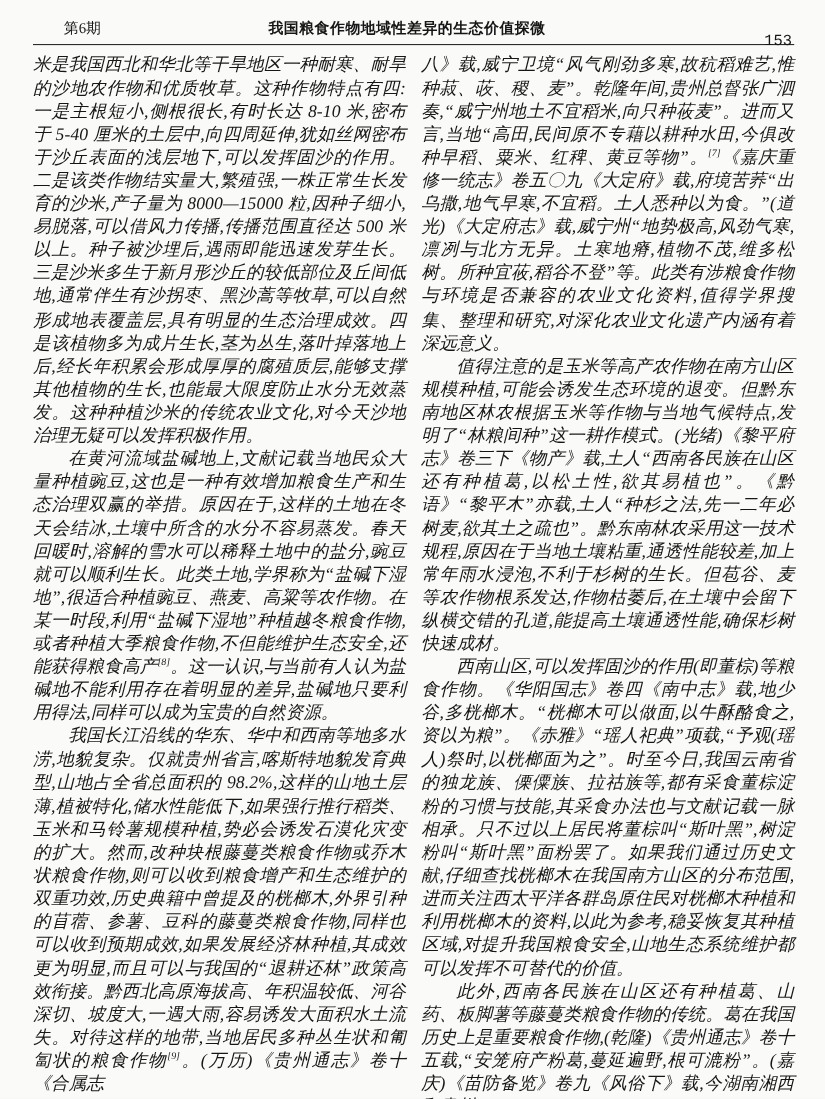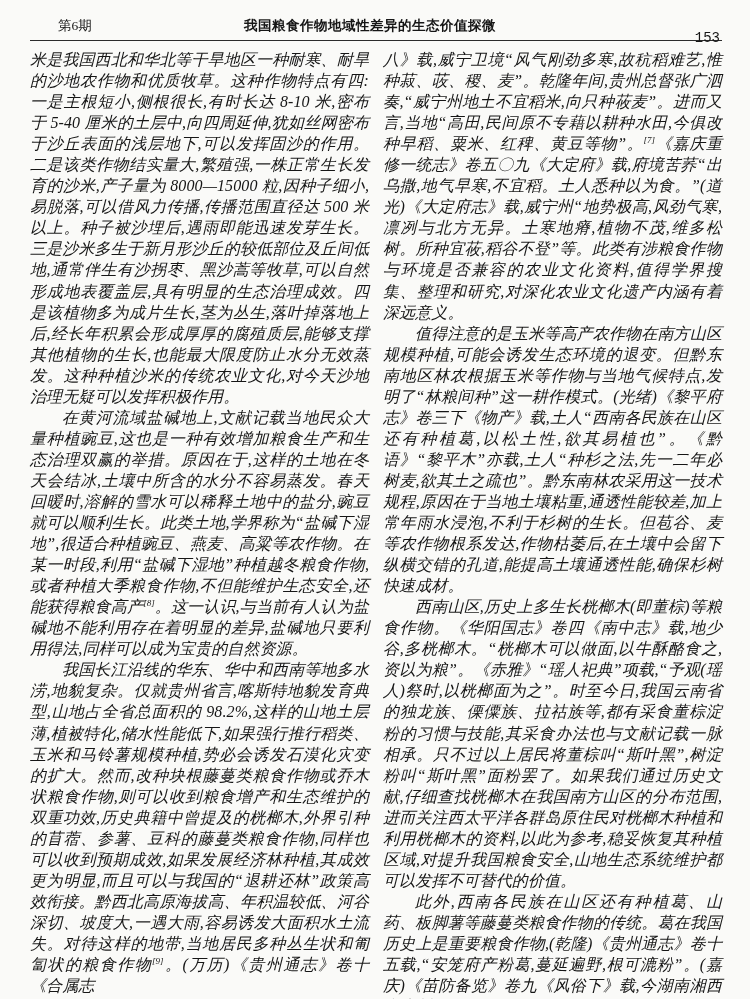--- a/index.html
+++ b/index.html
@@ -94,18 +94,18 @@
 
   <div class="columns">
     <div class="col" id="left-col">
         <p>米是我国西北和华北等干旱地区一种耐寒、耐旱的沙地农作物和优质牧草。这种作物特点有四:一是主根短小,侧根很长,有时长达 8-10 米,密布于 5-40 厘米的土层中,向四周延伸,犹如丝网密布于沙丘表面的浅层地下,可以发挥固沙的作用。二是该类作物结实量大,繁殖强,一株正常生长发育的沙米,产子量为 8000—15000 粒,因种子细小,易脱落,可以借风力传播,传播范围直径达 500 米以上。种子被沙埋后,遇雨即能迅速发芽生长。三是沙米多生于新月形沙丘的较低部位及丘间低地,通常伴生有沙拐枣、黑沙蒿等牧草,可以自然形成地表覆盖层,具有明显的生态治理成效。四是该植物多为成片生长,茎为丛生,落叶掉落地上后,经长年积累会形成厚厚的腐殖质层,能够支撑其他植物的生长,也能最大限度防止水分无效蒸发。这种种植沙米的传统农业文化,对今天沙地治理无疑可以发挥积极作用。</p>
         <p class="indent">在黄河流域盐碱地上,文献记载当地民众大量种植豌豆,这也是一种有效增加粮食生产和生态治理双赢的举措。原因在于,这样的土地在冬天会结冰,土壤中所含的水分不容易蒸发。春天回暖时,溶解的雪水可以稀释土地中的盐分,豌豆就可以顺利生长。此类土地,学界称为“盐碱下湿地”,很适合种植豌豆、燕麦、高粱等农作物。在某一时段,利用“盐碱下湿地”种植越冬粮食作物,或者种植大季粮食作物,不但能维护生态安全,还能获得粮食高产<sup class="ref">[8]</sup>。这一认识,与当前有人认为盐碱地不能利用存在着明显的差异,盐碱地只要利用得法,同样可以成为宝贵的自然资源。</p>
         <p class="indent">我国长江沿线的华东、华中和西南等地多水涝,地貌复杂。仅就贵州省言,喀斯特地貌发育典型,山地占全省总面积的 98.2%,这样的山地土层薄,植被特化,储水性能低下,如果强行推行稻类、玉米和马铃薯规模种植,势必会诱发石漠化灾变的扩大。然而,改种块根藤蔓类粮食作物或乔木状粮食作物,则可以收到粮食增产和生态维护的双重功效,历史典籍中曾提及的桄榔木,外界引种的苜蓿、参薯、豆科的藤蔓类粮食作物,同样也可以收到预期成效,如果发展经济林种植,其成效更为明显,而且可以与我国的“退耕还林”政策高效衔接。黔西北高原海拔高、年积温较低、河谷深切、坡度大,一遇大雨,容易诱发大面积水土流失。对待这样的地带,当地居民多种丛生状和匍匐状的粮食作物<sup class="ref">[9]</sup>。(万历)《贵州通志》卷十《合属志</p>
       </div>
     <div class="col" id="right-col">
         <p>八》载,威宁卫境“风气刚劲多寒,故秔稻难艺,惟种菽、荍、稷、麦”。乾隆年间,贵州总督张广泗奏,“威宁州地土不宜稻米,向只种莜麦”。进而又言,当地“高田,民间原不专藉以耕种水田,今俱改种早稻、粟米、红稗、黄豆等物”。<sup class="ref">[7]</sup>《嘉庆重修一统志》卷五〇九《大定府》载,府境苦荞“出乌撒,地气早寒,不宜稻。土人悉种以为食。”(道光)《大定府志》载,威宁州“地势极高,风劲气寒,凛冽与北方无异。土寒地瘠,植物不茂,维多松树。所种宜莜,稻谷不登”等。此类有涉粮食作物与环境是否兼容的农业文化资料,值得学界搜集、整理和研究,对深化农业文化遗产内涵有着深远意义。</p>
         <p class="indent">值得注意的是玉米等高产农作物在南方山区规模种植,可能会诱发生态环境的退变。但黔东南地区林农根据玉米等作物与当地气候特点,发明了“林粮间种”这一耕作模式。(光绪)《黎平府志》卷三下《物产》载,土人“西南各民族在山区还有种植葛,以松土性,欲其易植也”。《黔语》“黎平木”亦载,土人“种杉之法,先一二年必树麦,欲其土之疏也”。黔东南林农采用这一技术规程,原因在于当地土壤粘重,通透性能较差,加上常年雨水浸泡,不利于杉树的生长。但苞谷、麦等农作物根系发达,作物枯萎后,在土壤中会留下纵横交错的孔道,能提高土壤通透性能,确保杉树快速成材。</p>
-        <p class="indent">西南山区,历史上多生长桄榔木(即董棕)等粮食作物。《华阳国志》卷四《南中志》载,地少谷,多桄榔木。“桄榔木可以做面,以牛酥酪食之,资以为粮”。《赤雅》“瑶人祀典”项载,“予观(瑶人)祭时,以桄榔面为之”。时至今日,我国云南省的独龙族、傈僳族、拉祜族等,都有采食董棕淀粉的习惯与技能,其采食办法也与文献记载一脉相承。只不过以上居民将董棕叫“斯叶黑”,树淀粉叫“斯叶黑”面粉罢了。如果我们通过历史文献,仔细查找桄榔木在我国南方山区的分布范围,进而关注西太平洋各群岛原住民对桄榔木种植和利用桄榔木的资料,以此为参考,稳妥恢复其种植区域,对提升我国粮食安全,山地生态系统维护都可以发挥不可替代的价值。</p>
+        <p class="indent">西南山区,可以发挥固沙的作用(即董棕)等粮食作物。《华阳国志》卷四《南中志》载,地少谷,多桄榔木。“桄榔木可以做面,以牛酥酪食之,资以为粮”。《赤雅》“瑶人祀典”项载,“予观(瑶人)祭时,以桄榔面为之”。时至今日,我国云南省的独龙族、傈僳族、拉祜族等,都有采食董棕淀粉的习惯与技能,其采食办法也与文献记载一脉相承。只不过以上居民将董棕叫“斯叶黑”,树淀粉叫“斯叶黑”面粉罢了。如果我们通过历史文献,仔细查找桄榔木在我国南方山区的分布范围,进而关注西太平洋各群岛原住民对桄榔木种植和利用桄榔木的资料,以此为参考,稳妥恢复其种植区域,对提升我国粮食安全,山地生态系统维护都可以发挥不可替代的价值。</p>
         <p class="indent">此外,西南各民族在山区还有种植葛、山药、板脚薯等藤蔓类粮食作物的传统。葛在我国历史上是重要粮食作物,(乾隆)《贵州通志》卷十五载,“安笼府产粉葛,蔓延遍野,根可漉粉”。(嘉庆)《苗防备览》卷九《风俗下》载,今湖南湘西和贵州</p>
       </div>
   </div>
 
 </div>
 
 </body></html>

